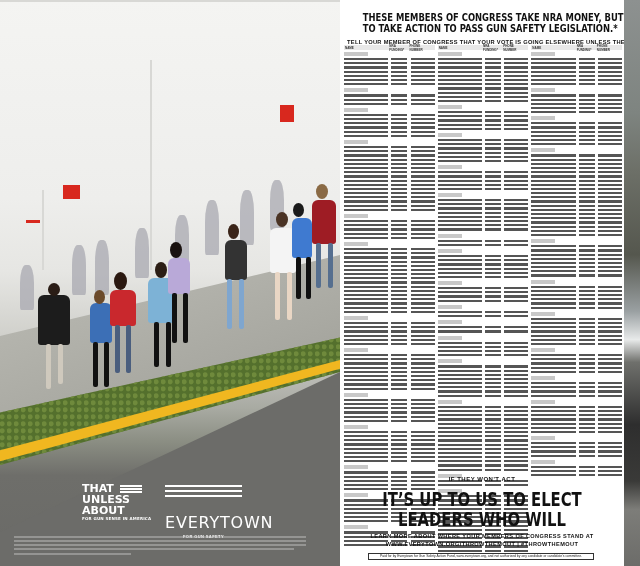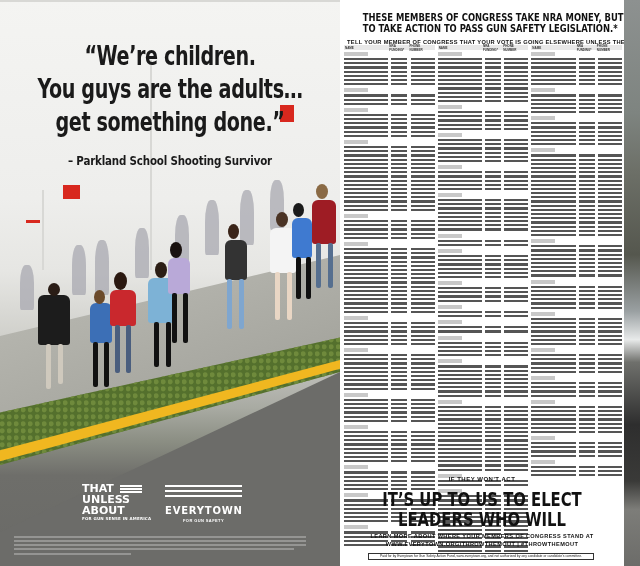--- a/index.html
+++ b/index.html
@@ -33,21 +33,21 @@
   .quote .line { font-size: 26px; line-height: 33px; letter-spacing: -0.5px; transform: scaleX(.82); transform-origin: center; white-space: nowrap; }
   .quote .attrib { font-size: 13px; margin-top: 14px; letter-spacing: -0.2px; transform: scaleX(.88); white-space: nowrap; }
 
   .logos { position: absolute; left: 82px; top: 483px; }
   .moms { position: absolute; left: 0; top: 0; color: #fff; font-family: "DejaVu Sans", sans-serif; font-weight: bold; font-size: 11px; line-height: 11px; width: 70px; }
   .moms .tag { font-size: 4px; line-height: 6px; font-weight: bold; letter-spacing: .2px; }
   .moms-stripes { position: absolute; left: 38px; top: 2px; width: 22px; }
   .moms-stripes i { display: block; height: 1.5px; background: #fff; margin-bottom: 1.5px; }
   .every { position: absolute; left: 83px; top: 2px; width: 77px; color: #fff; text-align: center; }
   .every-stripes i { display: block; height: 2px; background: #fff; margin-bottom: 3px; }
-  .every .name { font-family: "DejaVu Sans", sans-serif; font-weight: bold; font-size: 10px; letter-spacing: .8px; margin-top: 8px; }
+  .every .name { font-family: "DejaVu Sans", sans-serif; font-weight: normal; font-size: 16px; letter-spacing: .8px; margin-top: 16px; }
   .every .tag { font-size: 4px; font-weight: bold; letter-spacing: .4px; margin-top: 2px; }
 
   .fineprint { position: absolute; left: 14px; top: 536px; width: 292px; }
   .fineprint i { display: block; height: 2px; background: rgba(200,200,200,.45); margin-bottom: 2px; }
 
   
   .list { position: absolute; left: 340px; top: 0; width: 284px; height: 566px; background: #fff; }
   .list .h1 { text-align: center; font-family: "DejaVu Sans", sans-serif; font-weight: bold; font-size: 10px; line-height: 11px; color: #111; margin-top: 12px; transform: scaleX(.84); white-space: nowrap; }
   .list .sub { text-align: center; font-weight: bold; font-size: 6px; color: #111; margin-top: 5px; letter-spacing: .3px; white-space: nowrap; transform: scaleX(.95); }
   .cols { position: absolute; left: 4px; top: 45px; width: 278px; display: flex; gap: 3px; }
@@ -131,26 +131,20 @@
   <div class="person" style="left:292px;top:218px;width:20px;height:40px;background:#3f7ad0;"></div>
   <div class="head" style="left:293px;top:203px;width:11px;height:14px;background:#1a1a1a;"></div>
   <div class="leg" style="left:296px;top:257px;height:42px;background:#111;"></div>
   <div class="leg" style="left:306px;top:257px;height:42px;background:#111;"></div>
 
   <div class="person" style="left:312px;top:200px;width:24px;height:44px;background:#9e1c24;"></div>
   <div class="head" style="left:316px;top:184px;width:12px;height:15px;background:#8a6a45;"></div>
   <div class="leg" style="left:316px;top:243px;height:45px;background:#566f8f;"></div>
   <div class="leg" style="left:328px;top:243px;height:45px;background:#566f8f;"></div>
 
-  <div class="quote">
-    <div class="line">“We’re children.</div>
-    <div class="line">You guys are the adults…</div>
-    <div class="line">get something done.”</div>
-    <div class="attrib">– Parkland School Shooting Survivor</div>
-  </div>
 
   <div class="logos">
     <div class="moms">
       <div>THAT</div>
       <div>UNLESS</div>
       <div>ABOUT</div>
       <div class="tag">FOR GUN SENSE IN AMERICA</div>
       <div class="moms-stripes">
           <i></i>
           <i></i>

